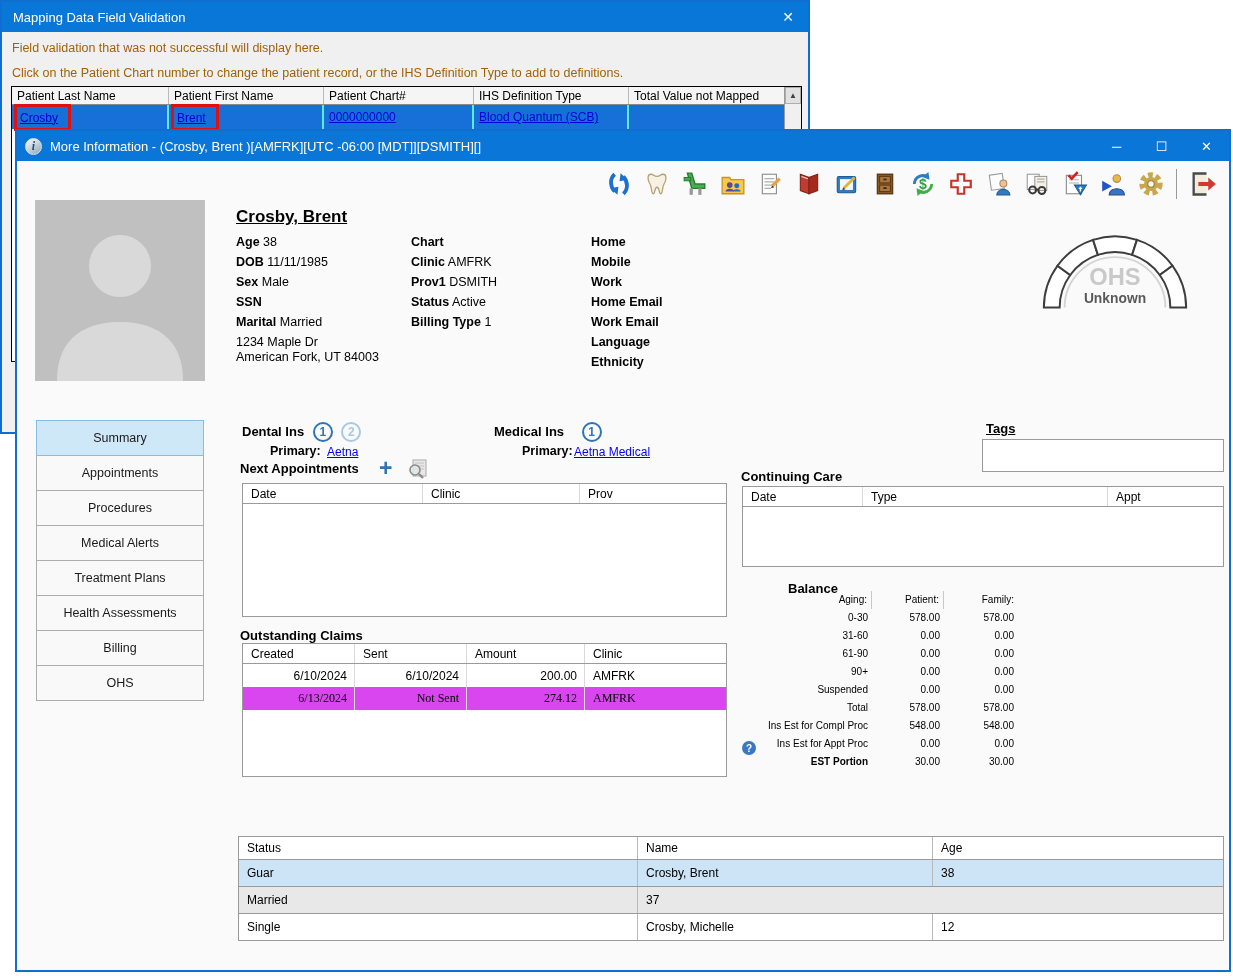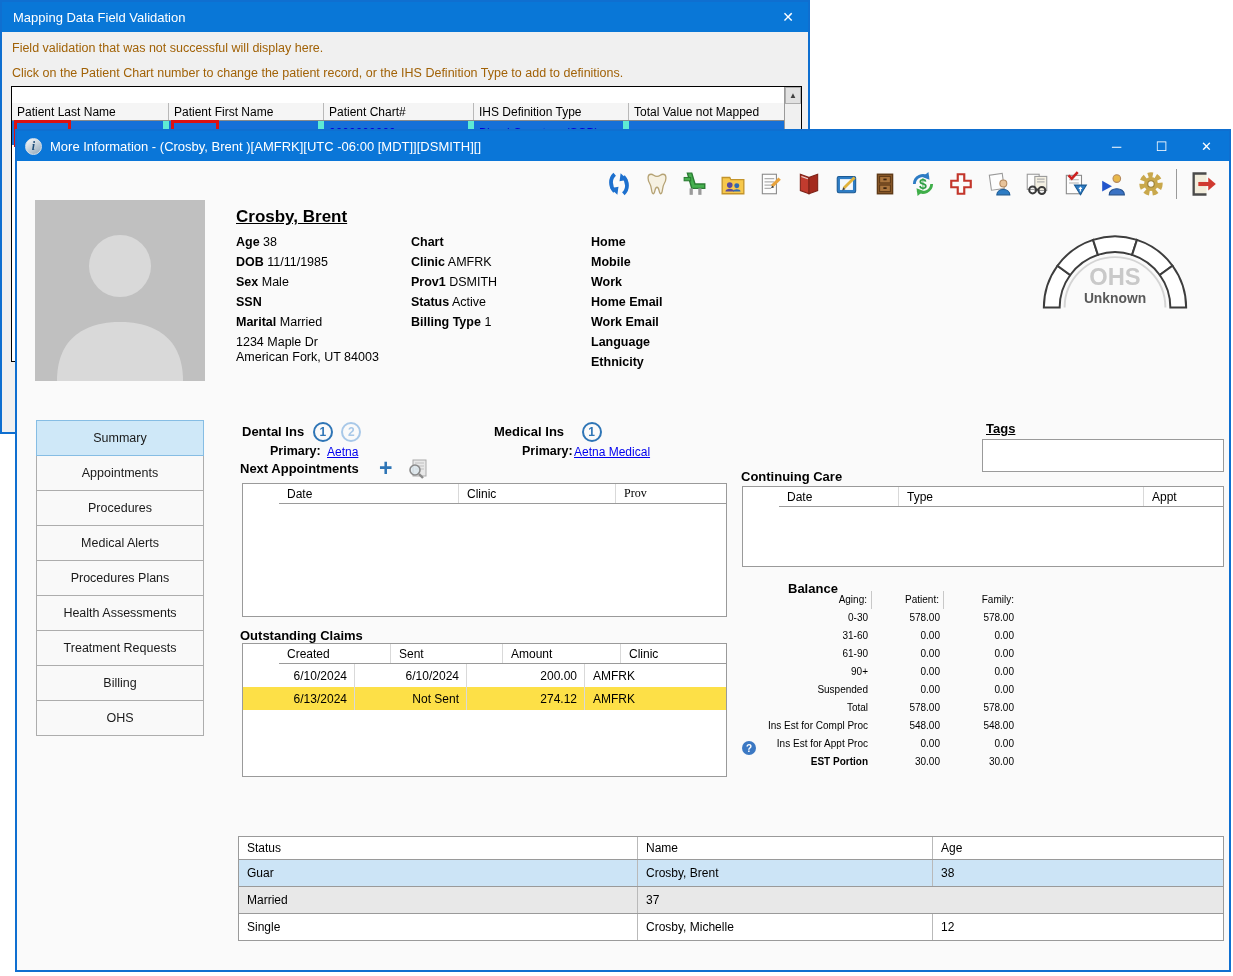--- a/index.html
+++ b/index.html
@@ -8,25 +8,25 @@
 
   
   .val-window { position:absolute; left:0; top:0; width:810px; height:434px;
     background:#f0f0f0; border:2px solid #0f6fd0; z-index:1; }
   .val-titlebar { height:30px; background:#0977d7; color:#fff; display:flex; align-items:center;
     font-size:13px; padding-left:11px; }
   .val-close { margin-left:auto; width:40px; text-align:center; font-size:14px; cursor:default; }
   .val-instr { font-size:12.5px; color:#a16207; margin:7px 0 0 10px; line-height:18px; }
   .val-table { position:absolute; left:9px; top:84px; width:791px; height:276px;
     background:#fff; border:1px solid #000; }
-  .val-hrow { display:flex; height:18px; background:#f5f5f5; border-bottom:1px solid #8a8a8a;margin-top:16px; }
+  .val-hrow { display:flex; height:18px; background:#f5f5f5; border-bottom:1px solid #8a8a8a; }
   .val-hrow .vcell { font-size:12px; color:#000; padding-left:5px; display:flex; align-items:center;
     border-right:1px solid #b9b9b9; height:100%; }
   .val-row { display:flex; height:24px; background:#1670d8; }
-  .val-row .vcell { display:flex; align-items:center; padding-left:5px; border-right:6px solid #5eead4; height:100%; }
+  .val-row .vcell { display:flex; align-items:center; padding-left:5px; border-right:2px solid #5eead4; height:100%; }
   .c1 { width:157px; } .c2 { width:155px; } .c3 { width:150px; } .c4 { width:155px; } .c5 { flex:1; border-right:none !important; }
   .val-link { color:#0000d8; text-decoration:underline; font-size:12px; cursor:pointer; }
   .redbox { display:inline-block; border:3px solid #dd1111; padding:1px 10px 2px 3px; margin-left:-3px; }
   .val-scrollbar { position:absolute; right:0; top:0; width:17px; height:274px; background:#f0f0f0; border-left:1px solid #9a9a9a; }
   .val-up { height:17px; background:#e1e1e1; border:1px solid #adadad; display:flex; align-items:center; justify-content:center;
     font-size:8px; color:#404040; }
 
   
   .mi-window { position:absolute; left:15px; top:129px; width:1216px; height:843px;
     background:#fafafa; border:2px solid #0f6fd0; z-index:2; }
@@ -61,30 +61,30 @@
 
   .sec-label { position:absolute; font-size:13px; font-weight:bold; color:#000; white-space:nowrap;text-align:right; }
   .badge { display:inline-flex; width:20px; height:20px; border-radius:50%; border:2px solid #2e75b6; color:#2e75b6;
     align-items:center; justify-content:center; font-size:12px; font-weight:bold; margin-left:5px; }
   .badge.faded { border-color:#a8c8e8; color:#a8c8e8; }
   .mini-label { position:absolute; font-size:12.5px; font-weight:bold; }
   .link { color:#0000ee; text-decoration:underline; font-size:12px; cursor:pointer; }
   .plus-icon { position:absolute; color:#2e75b6; font-size:23px; font-weight:bold; line-height:20px; }
 
   .data-table { position:absolute; background:#fff; border:1px solid #9a9a9a; }
-  .dt-hrow { display:flex; height:20px; border-bottom:1px solid #9a9a9a;margin-left:36px; }
+  .dt-hrow { display:flex; height:20px; border-bottom:1px solid #9a9a9a; }
   .dt-hrow .cell { font-size:12px; display:flex; align-items:center; padding-left:8px; border-right:1px solid #d9d9d9; height:100%; }
   .dt-row { display:flex; height:23px; }
   .dt-row .cell { font-size:12px; display:flex; align-items:center; padding-left:8px; border-right:1px solid #d9d9d9; height:100%; }
   .cell.last { border-right:none; }
   .cell.num { justify-content:flex-end; padding-right:7px; padding-left:0; }
-  .dt-row.alt { background:#fde047; }
+  .dt-row.alt { background:#d946ef;font-family:Liberation Serif, serif; }
 
   
-  .na-date{width:180px;} .na-clinic{width:157px;} .na-prov{flex:1;font-family:Liberation Serif, serif;}
+  .na-date{width:180px;} .na-clinic{width:157px;} .na-prov{flex:1;}
   
   .cl-created{width:112px;} .cl-sent{width:112px;text-align:right;} .cl-amount{width:118px;} .cl-clinic{flex:1;}
   
   .cc-date{width:120px;} .cc-type{width:245px;} .cc-appt{flex:1;}
 
   .tags-box { position:absolute; left:965px; top:308px; width:242px; height:33px; background:#fff; border:1px solid #9a9a9a; }
 
   .balance-grid { position:absolute; left:717px; top:460px; display:grid; grid-template-columns:138px 72px 74px;
     font-size:10px; line-height:18px; color:#000; }
   .bcell { text-align:right; padding-right:4px; white-space:nowrap; }
@@ -330,23 +330,22 @@
         <text x="85" y="62" text-anchor="middle" font-size="24" font-weight="bold" fill="#c9c9c9" font-family="Liberation Sans, sans-serif">OHS</text>
         <text x="85" y="80" text-anchor="middle" font-size="14" font-weight="bold" fill="#595959" font-family="Liberation Sans, sans-serif">Unknown</text>
       </svg>
     </div>
 
     <nav class="sidebar">
       <div class="side-btn selected">Summary</div>
       <div class="side-btn">Appointments</div>
       <div class="side-btn">Procedures</div>
       <div class="side-btn">Medical Alerts</div>
-      <div class="side-btn">Procedures Plans</div>
+      <div class="side-btn">Treatment Plans</div>
       <div class="side-btn">Health Assessments</div>
-      <div class="side-btn">Treatment Requests</div>
       <div class="side-btn">Billing</div>
       <div class="side-btn">OHS</div>
     </nav>
 
     <div class="sec-label" style="left:225px; top:291px;">
       <span>Dental Ins</span>
       <span class="badge">1</span>
       <span class="badge faded">2</span>
     </div>
     <div class="mini-label" style="left:253px; top:313px;">Primary:</div>

